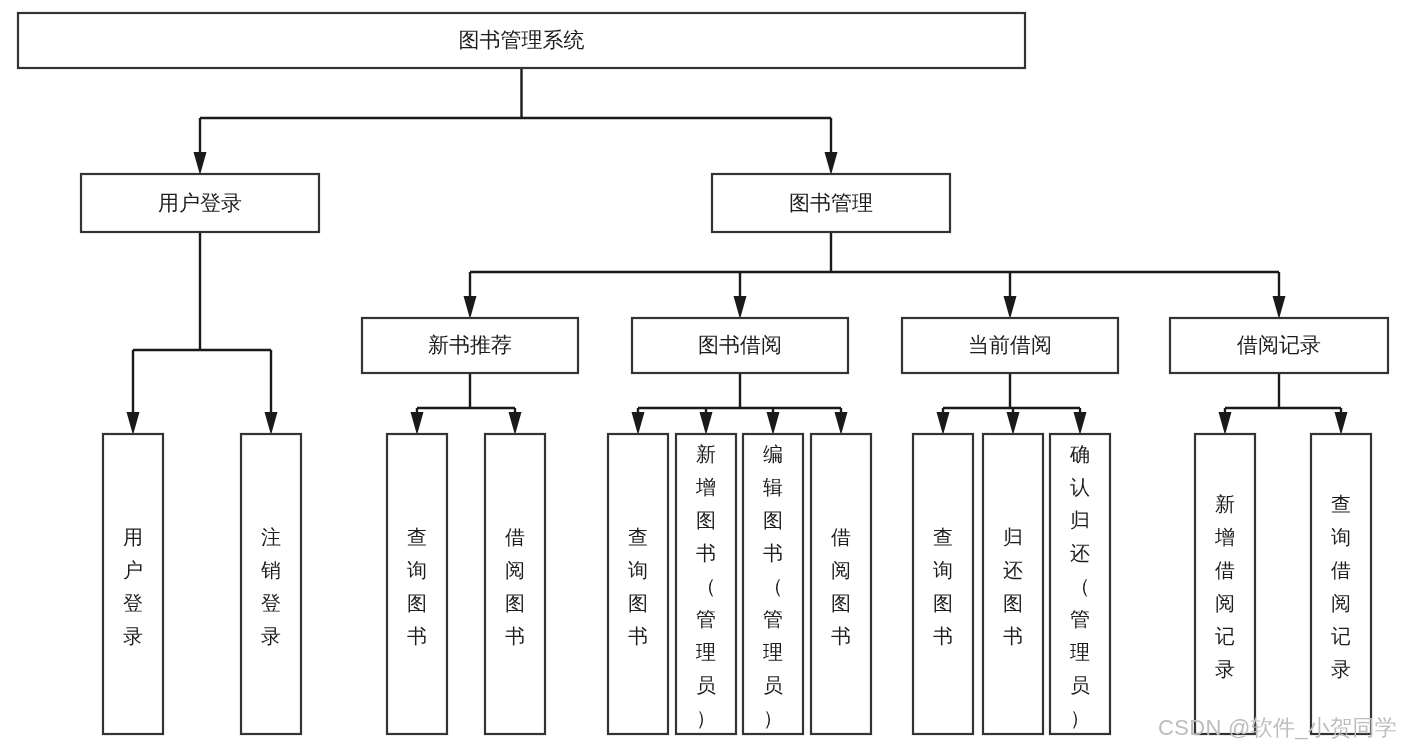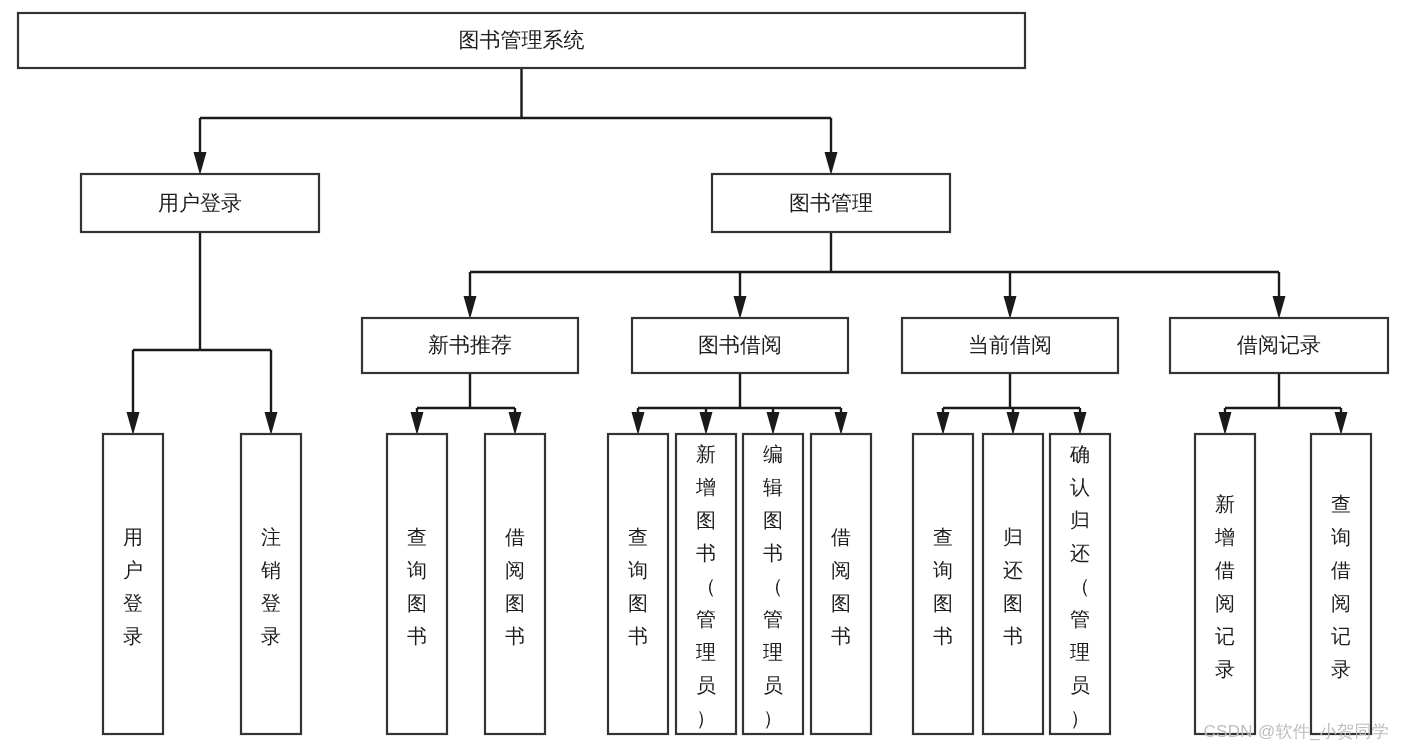--- a/index.html
+++ b/index.html
@@ -51,24 +51,24 @@
     dominant-baseline: middle;
   }
   .node-label-v {
     font-family: "Liberation Sans", "DejaVu Sans", sans-serif;
     font-size: 20px;
     fill: #1c1c1c;
     text-anchor: middle;
   }
   .watermark {
     position: absolute;
-    right: 16px;
+    right: 8px;
     bottom: 4px;
     font-family: "Liberation Sans", "DejaVu Sans", sans-serif;
-    font-size: 17px;
+    font-size: 22px;
     color: #bdbdbd;
     letter-spacing: 0.3px;
     white-space: nowrap;
     user-select: none;
   }
 </style>
 </head>
 <body>
 
 <div id="diagram-root">

